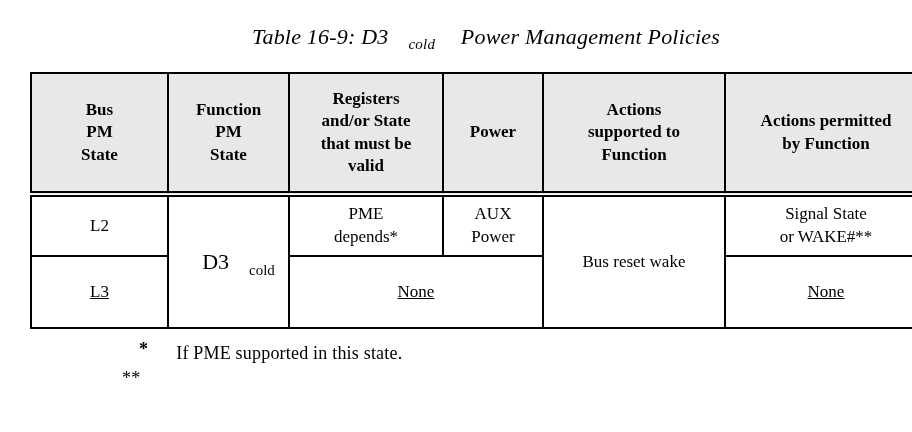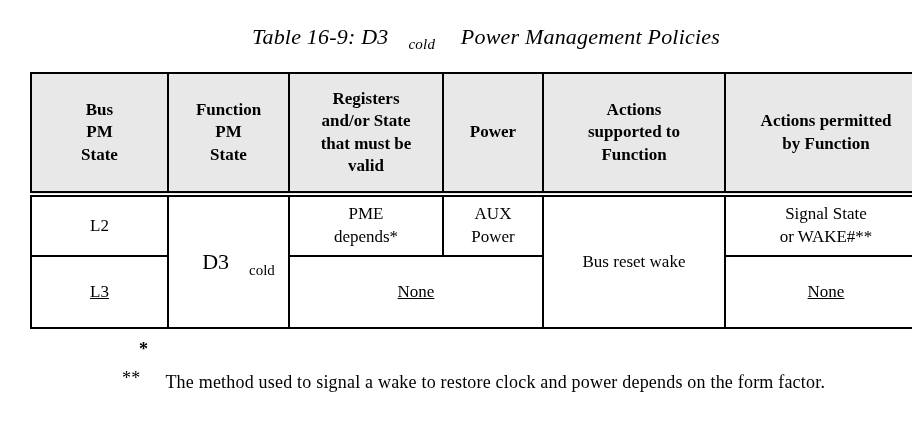--- a/index.html
+++ b/index.html
@@ -129,20 +129,20 @@
         <td>L3</td>
         <td colspan="2">None</td>
         <td>None</td>
       </tr>
     </tbody>
   </table>
 
   <div class="footnotes">
     <div class="footnote fn-1">
       <span class="marker">*</span>
+      <span class="fn-text">If PME supported in this state.</span>
     </div>
     <div class="footnote fn-2">
       <span class="marker">**</span>
-      <span class="fn-text">The method used to signal a wake to restore clock and power depends on the form factor.</span>
     </div>
   </div>
 
 </div>
 
 </body></html>

